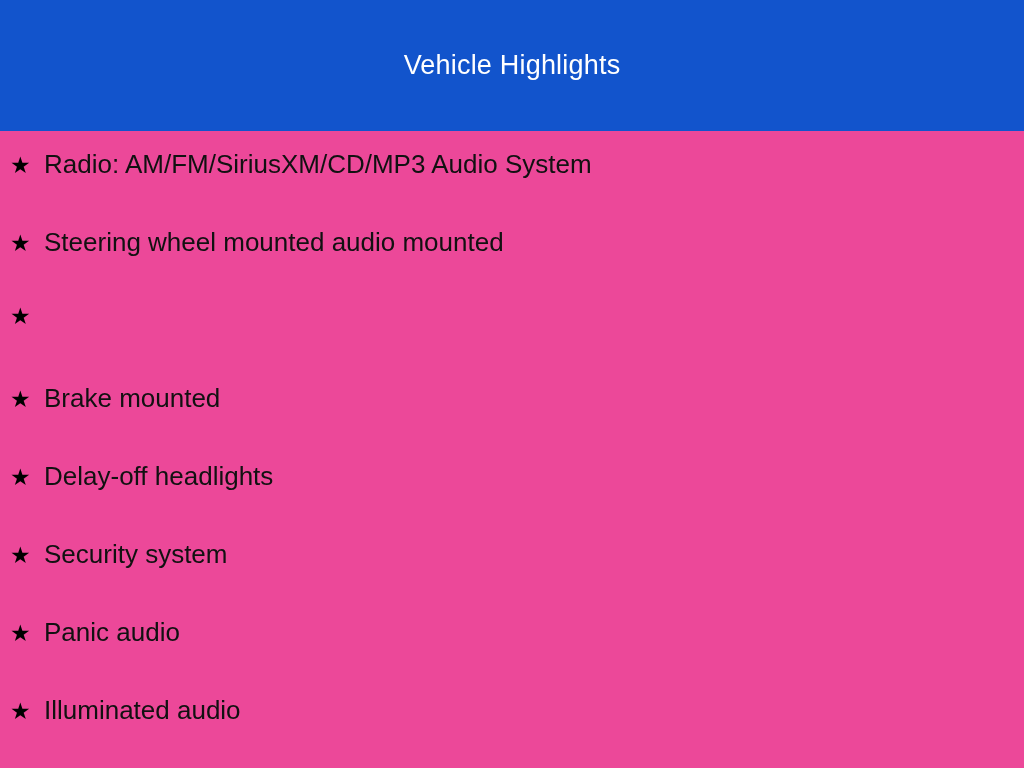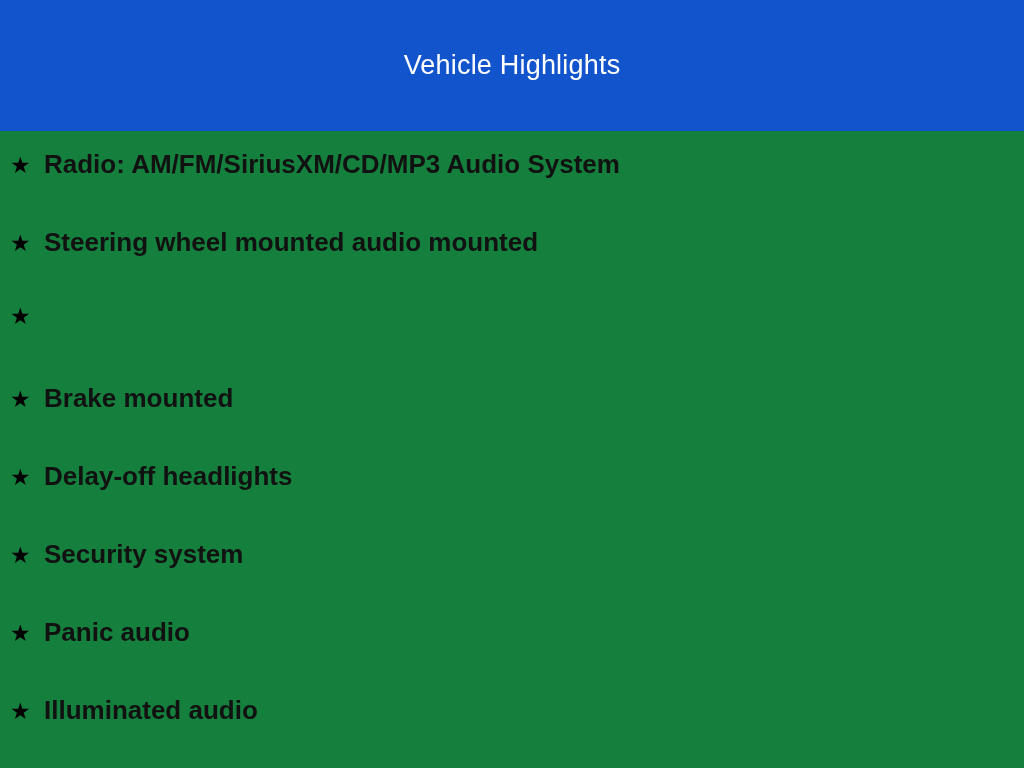--- a/index.html
+++ b/index.html
@@ -10,21 +10,21 @@
     width: 1024px;
     height: 768px;
     background: #ffffff;
     font-family: "Liberation Sans", sans-serif;
     overflow: hidden;
   }
   .page {
     width: 1024px;
     height: 768px;
     position: relative;
-    background: #15803d;
+    background: #ec4899;
   }
   .header-band {
     width: 100%;
     height: 131px;
     background: #1254cc;
     display: flex;
     align-items: center;
     justify-content: center;
     box-sizing: border-box;
   }
@@ -53,21 +53,21 @@
     width: 34px;
     flex: 0 0 34px;
     color: #000000;
     font-size: 23px;
     line-height: 1;
     text-align: left;
   }
   .item-label {
     color: #111111;
     font-size: 26px;
-    font-weight: 700;
+    font-weight: 400;
     line-height: 1.2;
     white-space: nowrap;
   }
 </style>
 </head>
 <body>
 
 <div class="page">
 
   <div class="header-band">

